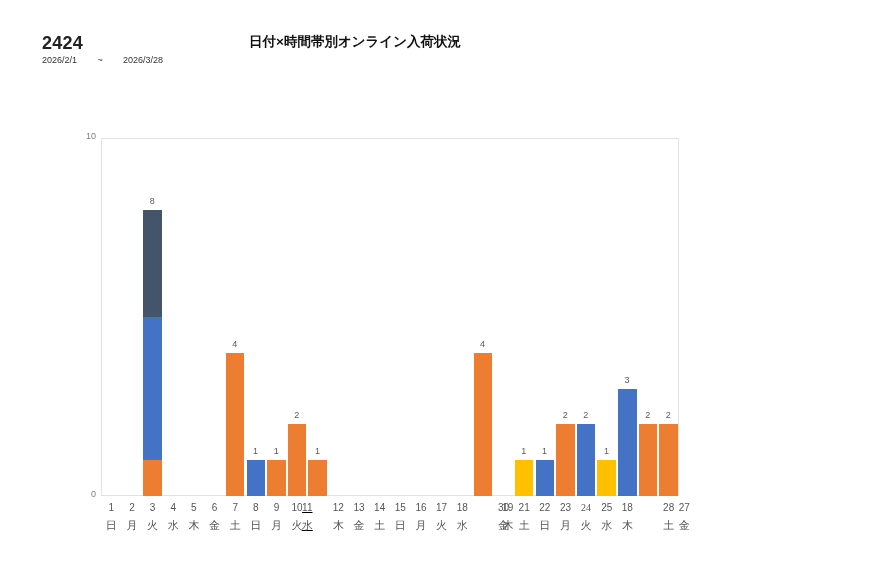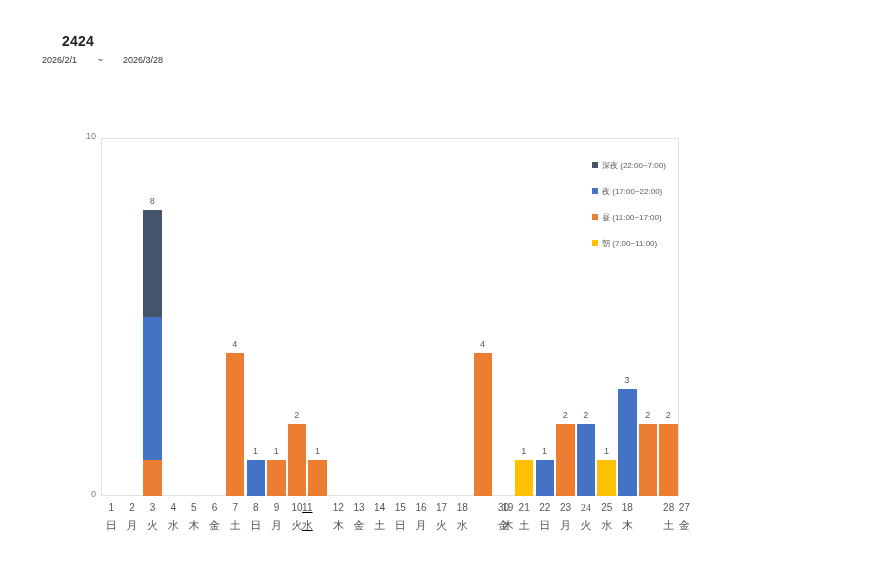--- a/index.html
+++ b/index.html
@@ -15,25 +15,24 @@
     position: relative;
     width: 877px;
     height: 578px;
     background: #ffffff;
   }
 
   
   #header-id {
     position: absolute;
     left: 42px; top: 33px;
-    font-size: 14px;
+    font-size: 18px;
     font-weight: bold;
     color: #222222;
     letter-spacing: 0.2px;
-    margin-left: 20px;
   }
   #header-range {
     position: absolute;
     left: 42px; top: 55px;
     font-size: 9px;
     color: #333333;
     white-space: nowrap;
   }
   #header-range .range-sep { display: inline-block; width: 46px; text-align: center; }
 
@@ -155,20 +154,21 @@
 <body>
 
 <div id="page">
 
   <div id="header-id">2424</div>
 
   <div id="header-range">
     <span>2026/2/1</span><span class="range-sep">~</span><span>2026/3/28</span>
   </div>
 
+  <div id="chart-title">日付×時間帯別オンライン入荷状況</div>
 
   <div id="y-label-top">10</div>
   <div id="y-label-bottom">0</div>
 
   <div id="plot-frame"></div>
 
   <div id="bars-layer">
       <div class="bar-slot" style="left: 0px;"></div>
       <div class="bar-slot" style="left: 20.6429px;"></div>
       <div class="bar-slot" style="left: 41.2857px;">
@@ -384,32 +384,14 @@
       <div class="x-tick" style="left: 527px; margin-left: 46px;">
         <span class="x-day">27</span>
         <span class="x-dow">金</span>
       </div>
       <div class="x-tick" style="left: 557.357px;">
         <span class="x-day">28</span>
         <span class="x-dow">土</span>
       </div>
     </div>
 
-  <div id="legend">
-      <div class="legend-item">
-        <span class="legend-swatch" style="background: rgb(68, 84, 106);"></span>
-        <span class="legend-text">深夜 (22:00~7:00)</span>
-      </div>
-      <div class="legend-item">
-        <span class="legend-swatch" style="background: rgb(68, 114, 196);"></span>
-        <span class="legend-text">夜 (17:00~22:00)</span>
-      </div>
-      <div class="legend-item">
-        <span class="legend-swatch" style="background: rgb(237, 125, 49);"></span>
-        <span class="legend-text">昼 (11:00~17:00)</span>
-      </div>
-      <div class="legend-item">
-        <span class="legend-swatch" style="background: rgb(255, 192, 0);"></span>
-        <span class="legend-text">朝 (7:00~11:00)</span>
-      </div>
-    </div>
 
 </div>
 
 </body></html>

